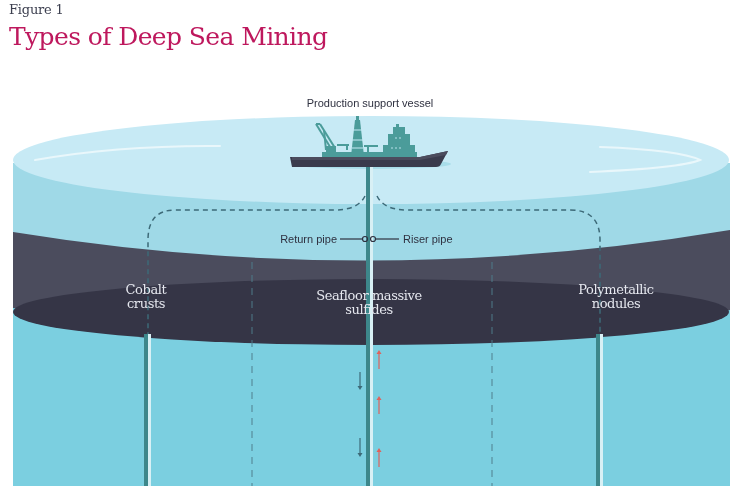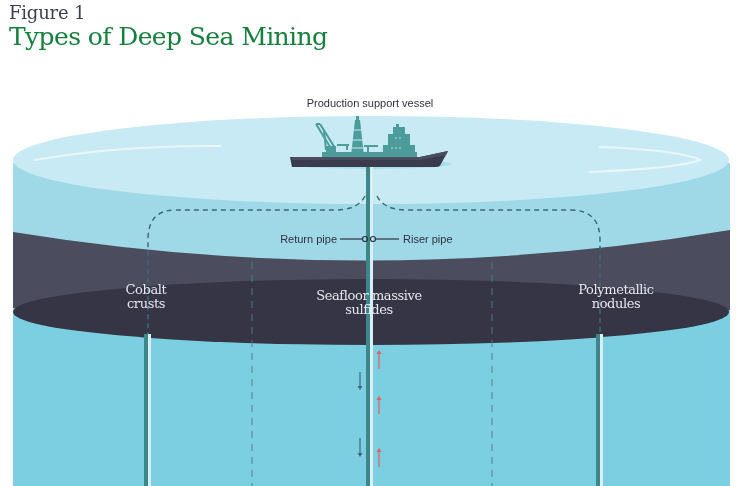--- a/index.html
+++ b/index.html
@@ -1,24 +1,24 @@
 <!DOCTYPE html>
 <html><head>
 <meta charset="utf-8">
 <style>
   html, body { margin: 0; padding: 0; background: #ffffff; }
   body { width: 741px; height: 486px; position: relative; overflow: hidden; }
   .fig-label {
     position: absolute; left: 9px; top: 2px;
-    font-family: "DejaVu Serif", serif; font-size: 18px; color: #3c3f4f;
+    font-family: "DejaVu Serif", serif; font-size: 13px; color: #3c3f4f;
     letter-spacing: -0.2px;
   }
   .fig-title {
     position: absolute; left: 9px; top: 22px;
-    font-family: "DejaVu Serif", serif; font-size: 25px; color: #15803d;
+    font-family: "DejaVu Serif", serif; font-size: 25px; color: #be185d;
     letter-spacing: -0.6px; font-weight: normal;
   }
   svg.diagram { position: absolute; left: 0; top: 0; }
   .lbl-sans { font-family: "Liberation Sans", sans-serif; font-size: 11px; fill: #2f3140; }
   .lbl-serif { font-family: "DejaVu Serif", serif; font-size: 13px; fill: #e6e8ef; letter-spacing: -0.4px; }
 </style>
 </head>
 <body>
 
 <div class="fig-label">Figure 1</div>

